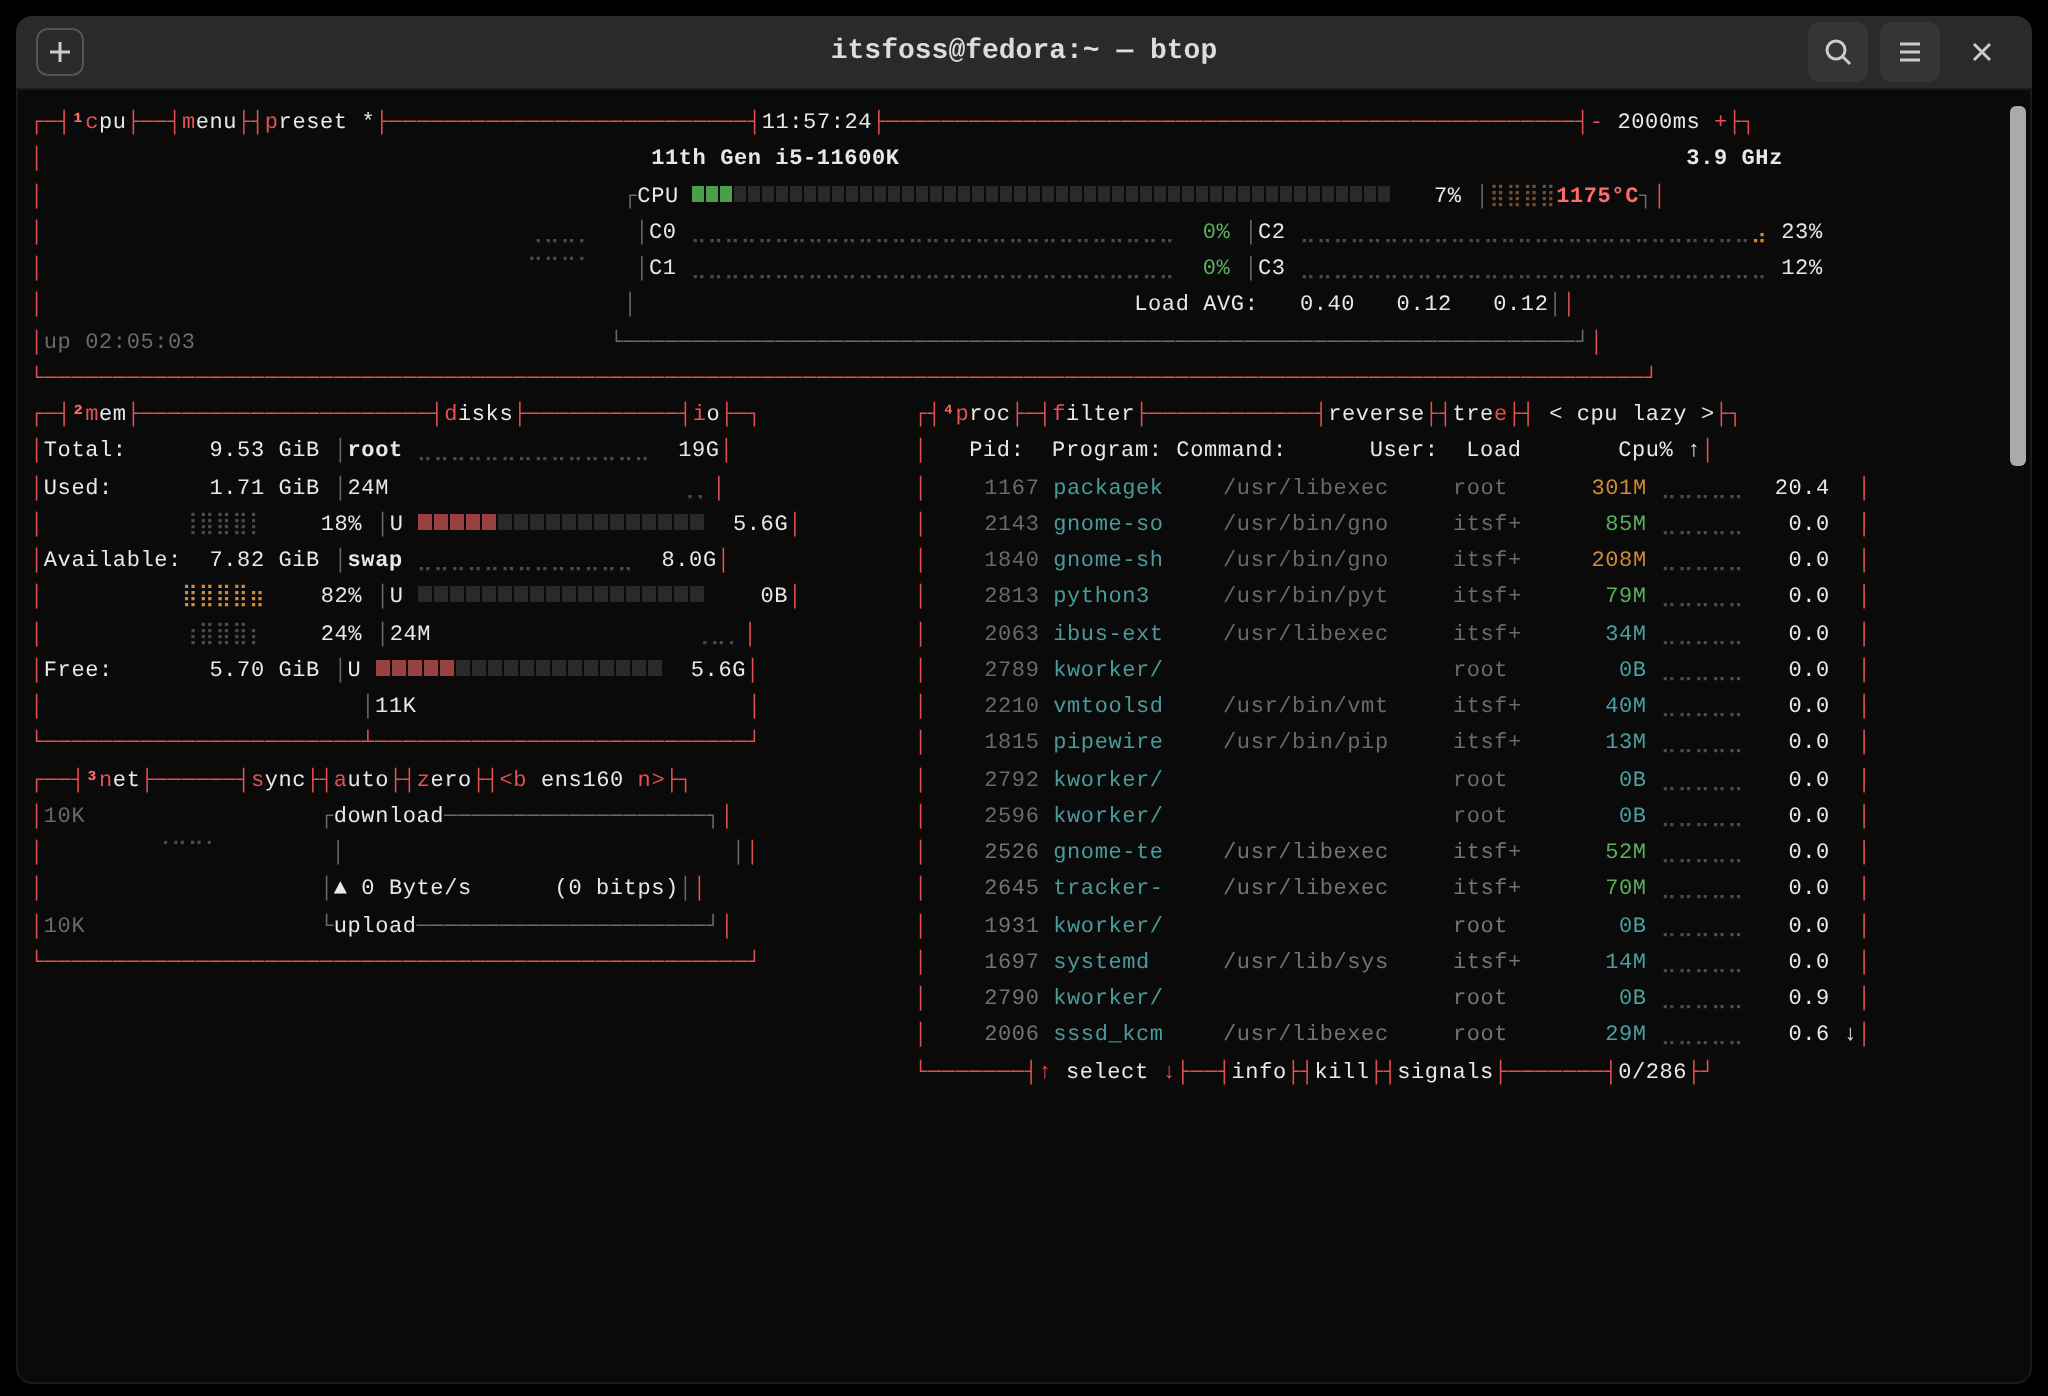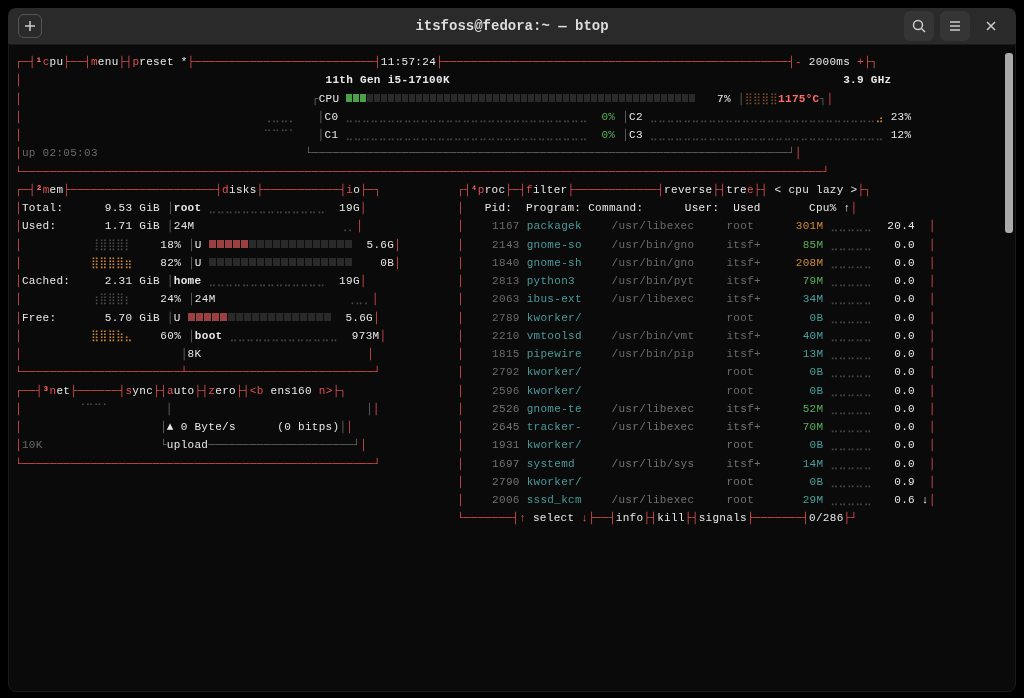--- a/index.html
+++ b/index.html
@@ -57,58 +57,59 @@
         <path d="M3 3l8 8M11 3l-8 8" stroke="#ccc" stroke-width="1.5"></path>
       </svg>
   </div>
 </div>
 
 <div class="terminal">
 <div class="scroll"></div>
 
 <div class="line"><span class="red">┌─┤</span><span class="redbright">¹</span><span class="red">c</span><span class="white">pu</span><span class="red">├──┤</span><span class="red">m</span><span class="white">enu</span><span class="red">├┤</span><span class="red">p</span><span class="white">reset *</span><span class="red">├──────────────────────────┤</span><span class="white">11:57:24</span><span class="red">├──────────────────────────────────────────────────┤</span><span class="red">- </span><span class="white">2000ms</span><span class="red"> +</span><span class="red">├┐</span></div>
 
-<div class="line"><span class="red">│</span><span>                                            </span><span class="white" style="font-weight:bold">11th Gen i5-17100K</span><span>                                                         </span><span class="white" style="font-weight:bold">3.9 GHz</span><span>  </span></div>
+<div class="line"><span class="red">│</span><span>                                            </span><span class="white" style="font-weight:bold">11th Gen i5-11600K</span><span>                                                         </span><span class="white" style="font-weight:bold">3.9 GHz</span><span>  </span></div>
 
 <div class="line"><span class="red">│</span><span>                                          </span><span class="grey">┌</span><span class="white">CPU</span> <span class="minibar"><span class="seg-on"></span><span class="seg-on"></span><span class="seg-on"></span><span class="seg-off"></span><span class="seg-off"></span><span class="seg-off"></span><span class="seg-off"></span><span class="seg-off"></span><span class="seg-off"></span><span class="seg-off"></span><span class="seg-off"></span><span class="seg-off"></span><span class="seg-off"></span><span class="seg-off"></span><span class="seg-off"></span><span class="seg-off"></span><span class="seg-off"></span><span class="seg-off"></span><span class="seg-off"></span><span class="seg-off"></span><span class="seg-off"></span><span class="seg-off"></span><span class="seg-off"></span><span class="seg-off"></span><span class="seg-off"></span><span class="seg-off"></span><span class="seg-off"></span><span class="seg-off"></span><span class="seg-off"></span><span class="seg-off"></span><span class="seg-off"></span><span class="seg-off"></span><span class="seg-off"></span><span class="seg-off"></span><span class="seg-off"></span><span class="seg-off"></span><span class="seg-off"></span><span class="seg-off"></span><span class="seg-off"></span><span class="seg-off"></span><span class="seg-off"></span><span class="seg-off"></span><span class="seg-off"></span><span class="seg-off"></span><span class="seg-off"></span><span class="seg-off"></span><span class="seg-off"></span><span class="seg-off"></span><span class="seg-off"></span><span class="seg-off"></span></span>   <span class="white">7%</span> <span class="grey">│</span><span class="tempbar">⣿⣿⣿⣿</span><span class="redbright">1175°C</span><span class="grey">┐</span><span class="red">│</span></div>
 
 <div class="line"><span class="red">│</span><span>                                   </span><span class="braille">⢀⣀⣀⡀</span><span>   </span><span class="grey">│</span><span class="white">C0</span> <span class="braille">⣀⣀⣀⣀⣀⣀⣀⣀⣀⣀⣀⣀⣀⣀⣀⣀⣀⣀⣀⣀⣀⣀⣀⣀⣀⣀⣀⣀⣀</span>  <span class="green">0%</span> <span class="grey">│</span><span class="white">C2</span> <span class="braille">⣀⣀⣀⣀⣀⣀⣀⣀⣀⣀⣀⣀⣀⣀⣀⣀⣀⣀⣀⣀⣀⣀⣀⣀⣀⣀⣀</span><span class="orange">⣠</span> <span class="white">23%</span></div>
 
 <div class="line"><span class="red">│</span><span>                                   </span><span class="braille">⠉⠉⠉⠁</span><span>   </span><span class="grey">│</span><span class="white">C1</span> <span class="braille">⣀⣀⣀⣀⣀⣀⣀⣀⣀⣀⣀⣀⣀⣀⣀⣀⣀⣀⣀⣀⣀⣀⣀⣀⣀⣀⣀⣀⣀</span>  <span class="green">0%</span> <span class="grey">│</span><span class="white">C3</span> <span class="braille">⣀⣀⣀⣀⣀⣀⣀⣀⣀⣀⣀⣀⣀⣀⣀⣀⣀⣀⣀⣀⣀⣀⣀⣀⣀⣀⣀⣀</span> <span class="white">12%</span></div>
 
+<div class="line"><span class="red">│</span><span>                                          </span><span class="grey">│</span><span>                                    </span><span class="white">Load AVG:</span>   <span class="white">0.40</span>   <span class="white">0.12</span>   <span class="white">0.12</span><span class="grey">│</span><span class="red">│</span></div>
 
 <div class="line"><span class="red">│</span><span class="grey">up 02:05:03</span><span>                              </span><span class="grey">└─────────────────────────────────────────────────────────────────────┘</span><span class="red">│</span></div>
 
 <div class="line"><span class="red">└────────────────────────────────────────────────────────────────────────────────────────────────────────────────────┘</span></div>
 
 <div class="row">
   <div class="col" style="width:442px">
 
     <div class="line"><span class="red">┌─┤</span><span class="redbright">²</span><span class="red">m</span><span class="white">em</span><span class="red">├─────────────────────┤</span><span class="red">d</span><span class="white">isks</span><span class="red">├───────────┤</span><span class="red">i</span><span class="white">o</span><span class="red">├─┐</span></div>
     <div class="line"><span class="red">│</span><span class="white">Total:</span>      <span class="white">9.53 GiB</span> <span class="grey">│</span><span class="white" style="font-weight:bold">root</span> <span class="braille">⣀⣀⣀⣀⣀⣀⣀⣀⣀⣀⣀⣀⣀⣀</span>  <span class="white">19G</span><span class="red">│</span></div>
     <div class="line"><span class="red">│</span><span class="white">Used:</span>       <span class="white">1.71 GiB</span> <span class="grey">│</span><span class="white">24M</span>                     <span class="braille">⢀⡀</span><span class="red">│</span></div>
     <div class="line"><span class="red">│</span>          <span class="braille">⢸⣿⣿⣿⡇</span>    <span class="white">18%</span> <span class="grey">│</span><span class="white">U</span> <span class="usebar"><span class="r"></span><span class="r"></span><span class="r"></span><span class="r"></span><span class="r"></span><span></span><span></span><span></span><span></span><span></span><span></span><span></span><span></span><span></span><span></span><span></span><span></span><span></span></span>  <span class="white">5.6G</span><span class="red">│</span></div>
+    <div class="line"><span class="red">│</span><span class="white">Available:</span>  <span class="white">7.82 GiB</span> <span class="grey">│</span><span class="white" style="font-weight:bold">swap</span> <span class="braille">⣀⣀⣀⣀⣀⣀⣀⣀⣀⣀⣀⣀⣀</span>  <span class="white">8.0G</span><span class="red">│</span></div>
     <div class="line"><span class="red">│</span>          <span class="orange">⣿⣿⣿⣿⣶</span>    <span class="white">82%</span> <span class="grey">│</span><span class="white">U</span> <span class="usebar"><span></span><span></span><span></span><span></span><span></span><span></span><span></span><span></span><span></span><span></span><span></span><span></span><span></span><span></span><span></span><span></span><span></span><span></span></span>    <span class="white">0B</span><span class="red">│</span></div>
-    <div class="line"><span class="red">│</span><span class="white">Cached:</span>     <span class="white">2.31 GiB</span> <span class="grey">│</span><span class="white" style="font-weight:bold">home</span> <span class="braille">⣀⣀⣀⣀⣀⣀⣀⣀⣀⣀⣀⣀⣀⣀</span>  <span class="white">19G</span><span class="red">│</span></div>
     <div class="line"><span class="red">│</span>          <span class="braille">⢰⣿⣿⣿⡆</span>    <span class="white">24%</span> <span class="grey">│</span><span class="white">24M</span>                   <span class="braille">⢀⣀⡀</span><span class="red">│</span></div>
     <div class="line"><span class="red">│</span><span class="white">Free:</span>       <span class="white">5.70 GiB</span> <span class="grey">│</span><span class="white">U</span> <span class="usebar"><span class="r"></span><span class="r"></span><span class="r"></span><span class="r"></span><span class="r"></span><span></span><span></span><span></span><span></span><span></span><span></span><span></span><span></span><span></span><span></span><span></span><span></span><span></span></span>  <span class="white">5.6G</span><span class="red">│</span></div>
-    <div class="line"><span class="red">│</span>          <span class="orange">⣿⣿⣿⣷⣄</span>    <span class="white">60%</span> <span class="grey">│</span><span class="white" style="font-weight:bold">boot</span> <span class="braille">⣀⣀⣀⣀⣀⣀⣀⣀⣀⣀⣀⣀⣀</span>  <span class="white">973M</span><span class="red">│</span></div>
-    <div class="line"><span class="red">│</span>                       <span class="grey">│</span><span class="white">8K</span>                        <span class="red">│</span></div>
+    <div class="line"><span class="red">│</span>                       <span class="grey">│</span><span class="white">11K</span>                        <span class="red">│</span></div>
     <div class="line"><span class="red">└───────────────────────┴───────────────────────────┘</span></div>
 
     <div class="line"><span class="red">┌──┤</span><span class="redbright">³</span><span class="red">n</span><span class="white">et</span><span class="red">├──────┤</span><span class="red">s</span><span class="white">ync</span><span class="red">├┤</span><span class="red">a</span><span class="white">uto</span><span class="red">├┤</span><span class="red">z</span><span class="white">ero</span><span class="red">├┤</span><span class="red">&lt;b </span><span class="white">ens160</span><span class="red"> n&gt;</span><span class="red">├┐</span></div>
+    <div class="line"><span class="red">│</span><span class="grey">10K</span>                 <span class="grey">┌</span><span class="white">download</span><span class="grey">───────────────────┐</span><span class="red">│</span></div>
     <div class="line"><span class="red">│</span>        <span class="braille">⠈⠉⠉⠁</span>        <span class="grey">│</span>                            <span class="grey">│</span><span class="red">│</span></div>
     <div class="line"><span class="red">│</span>                    <span class="grey">│</span><span class="white">▲ </span><span class="white">0 Byte/s</span>      <span class="white">(0 bitps)</span><span class="grey">│</span><span class="red">│</span></div>
     <div class="line"><span class="red">│</span><span class="grey">10K</span>                 <span class="grey">└</span><span class="white">upload</span><span class="grey">─────────────────────┘</span><span class="red">│</span></div>
     <div class="line"><span class="red">└───────────────────────────────────────────────────┘</span></div>
   </div>
 
   <div class="col" style="flex:1">
     <div class="line"><span class="red">┌┤</span><span class="redbright">⁴</span><span class="red">p</span><span class="white">roc</span><span class="red">├─┤</span><span class="red">f</span><span class="white">ilter</span><span class="red">├────────────┤</span><span class="white">reverse</span><span class="red">├┤</span><span class="white">tre</span><span class="red">e</span><span class="red">├┤</span><span class="white"> &lt; cpu lazy &gt;</span><span class="red">├┐</span></div>
-    <div class="line"><span class="red">│</span>   <span class="white">Pid:</span>  <span class="white">Program:</span> <span class="white">Command:</span>      <span class="white">User:</span>  <span class="white">Used</span>       <span class="white">Cpu%</span> <span class="white">↑</span><span class="red">│</span></div>
+    <div class="line"><span class="red">│</span>   <span class="white">Pid:</span>  <span class="white">Program:</span> <span class="white">Command:</span>      <span class="white">User:</span>  <span class="white">Load</span>       <span class="white">Cpu%</span> <span class="white">↑</span><span class="red">│</span></div>
     <div id="proc-rows">
           <div class="line"><span class="red">│</span>  <span class="grey" style="display:inline-block;width:42px;text-align:right">1167</span> <span class="teal" style="display:inline-block;width:78px">packagek</span> <span class="grey" style="display:inline-block;width:108px">/usr/libexec</span> <span class="grey" style="display:inline-block;width:48px">root</span> <span class="orange" style="display:inline-block;width:42px;text-align:right">301M</span> <span class="braille">⣀⣀⣀⣀⣀</span> <span class="white" style="display:inline-block;width:36px;text-align:right">20.4</span>  <span class="red">│</span></div>
           <div class="line"><span class="red">│</span>  <span class="grey" style="display:inline-block;width:42px;text-align:right">2143</span> <span class="teal" style="display:inline-block;width:78px">gnome-so</span> <span class="grey" style="display:inline-block;width:108px">/usr/bin/gno</span> <span class="grey" style="display:inline-block;width:48px">itsf+</span> <span class="green" style="display:inline-block;width:42px;text-align:right">85M</span> <span class="braille">⣀⣀⣀⣀⣀</span> <span class="white" style="display:inline-block;width:36px;text-align:right">0.0</span>  <span class="red">│</span></div>
           <div class="line"><span class="red">│</span>  <span class="grey" style="display:inline-block;width:42px;text-align:right">1840</span> <span class="teal" style="display:inline-block;width:78px">gnome-sh</span> <span class="grey" style="display:inline-block;width:108px">/usr/bin/gno</span> <span class="grey" style="display:inline-block;width:48px">itsf+</span> <span class="orange" style="display:inline-block;width:42px;text-align:right">208M</span> <span class="braille">⣀⣀⣀⣀⣀</span> <span class="white" style="display:inline-block;width:36px;text-align:right">0.0</span>  <span class="red">│</span></div>
           <div class="line"><span class="red">│</span>  <span class="grey" style="display:inline-block;width:42px;text-align:right">2813</span> <span class="teal" style="display:inline-block;width:78px">python3</span> <span class="grey" style="display:inline-block;width:108px">/usr/bin/pyt</span> <span class="grey" style="display:inline-block;width:48px">itsf+</span> <span class="green" style="display:inline-block;width:42px;text-align:right">79M</span> <span class="braille">⣀⣀⣀⣀⣀</span> <span class="white" style="display:inline-block;width:36px;text-align:right">0.0</span>  <span class="red">│</span></div>
           <div class="line"><span class="red">│</span>  <span class="grey" style="display:inline-block;width:42px;text-align:right">2063</span> <span class="teal" style="display:inline-block;width:78px">ibus-ext</span> <span class="grey" style="display:inline-block;width:108px">/usr/libexec</span> <span class="grey" style="display:inline-block;width:48px">itsf+</span> <span class="cyan" style="display:inline-block;width:42px;text-align:right">34M</span> <span class="braille">⣀⣀⣀⣀⣀</span> <span class="white" style="display:inline-block;width:36px;text-align:right">0.0</span>  <span class="red">│</span></div>
           <div class="line"><span class="red">│</span>  <span class="grey" style="display:inline-block;width:42px;text-align:right">2789</span> <span class="teal" style="display:inline-block;width:78px">kworker/</span> <span class="grey" style="display:inline-block;width:108px"></span> <span class="grey" style="display:inline-block;width:48px">root</span> <span class="cyan" style="display:inline-block;width:42px;text-align:right">0B</span> <span class="braille">⣀⣀⣀⣀⣀</span> <span class="white" style="display:inline-block;width:36px;text-align:right">0.0</span>  <span class="red">│</span></div>
           <div class="line"><span class="red">│</span>  <span class="grey" style="display:inline-block;width:42px;text-align:right">2210</span> <span class="teal" style="display:inline-block;width:78px">vmtoolsd</span> <span class="grey" style="display:inline-block;width:108px">/usr/bin/vmt</span> <span class="grey" style="display:inline-block;width:48px">itsf+</span> <span class="cyan" style="display:inline-block;width:42px;text-align:right">40M</span> <span class="braille">⣀⣀⣀⣀⣀</span> <span class="white" style="display:inline-block;width:36px;text-align:right">0.0</span>  <span class="red">│</span></div>
           <div class="line"><span class="red">│</span>  <span class="grey" style="display:inline-block;width:42px;text-align:right">1815</span> <span class="teal" style="display:inline-block;width:78px">pipewire</span> <span class="grey" style="display:inline-block;width:108px">/usr/bin/pip</span> <span class="grey" style="display:inline-block;width:48px">itsf+</span> <span class="cyan" style="display:inline-block;width:42px;text-align:right">13M</span> <span class="braille">⣀⣀⣀⣀⣀</span> <span class="white" style="display:inline-block;width:36px;text-align:right">0.0</span>  <span class="red">│</span></div>
           <div class="line"><span class="red">│</span>  <span class="grey" style="display:inline-block;width:42px;text-align:right">2792</span> <span class="teal" style="display:inline-block;width:78px">kworker/</span> <span class="grey" style="display:inline-block;width:108px"></span> <span class="grey" style="display:inline-block;width:48px">root</span> <span class="cyan" style="display:inline-block;width:42px;text-align:right">0B</span> <span class="braille">⣀⣀⣀⣀⣀</span> <span class="white" style="display:inline-block;width:36px;text-align:right">0.0</span>  <span class="red">│</span></div>

